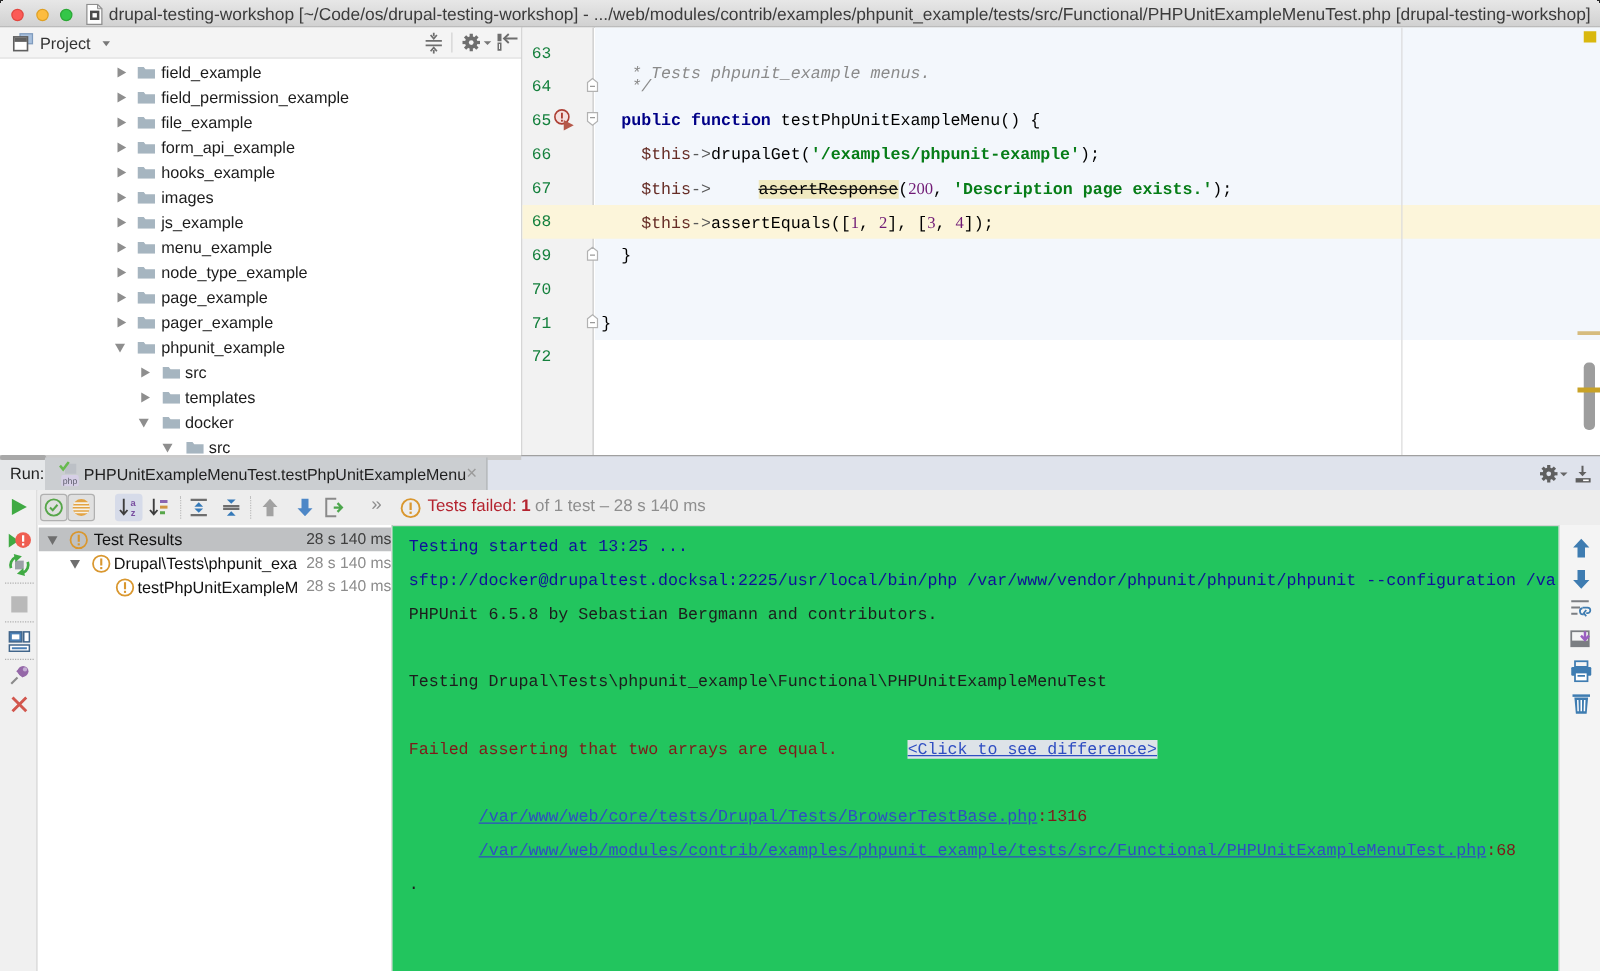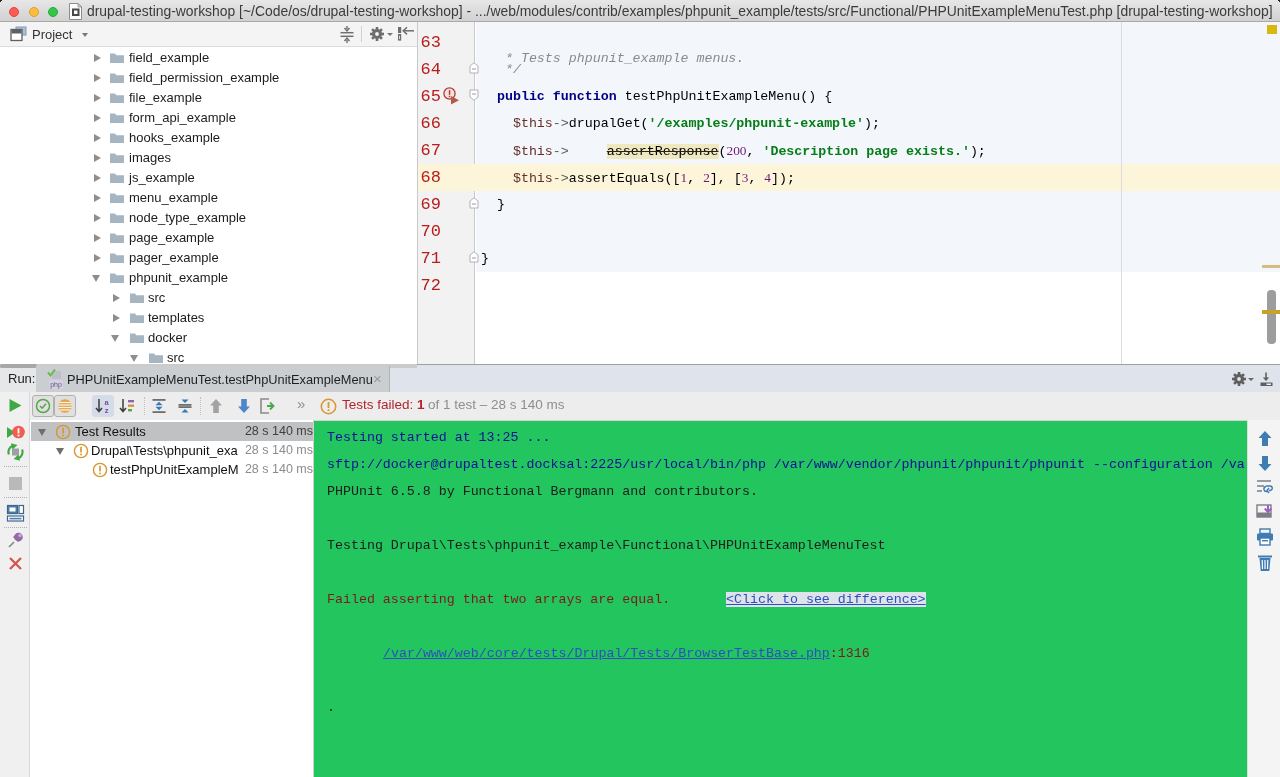--- a/index.html
+++ b/index.html
@@ -19,21 +19,21 @@
   .trow { position:absolute; height:20px; font-size:13px; color:#1c1c1c; }
   .tri-r { position:absolute; width:0; height:0; border-left:7px solid #8e8e8e; border-top:4.5px solid transparent; border-bottom:4.5px solid transparent; }
   .tri-d { position:absolute; width:0; height:0; border-top:7px solid #8e8e8e; border-left:4.5px solid transparent; border-right:4.5px solid transparent; }
   .folder { position:absolute; width:14px; height:11px; }
   
   #gutter { left:418px; top:22px; width:57px; height:343px; background:#f2f2f2; border-right:1px solid #c9c9c9; }
   #editor-blue { left:476px; top:22px; width:804px; height:250px; background:#f3f7fc; }
   #cur-line { left:418px; top:164px; width:862px; height:27px; background:#fcf5da; }
   #guide { left:1121px; top:22px; width:1px; height:343px; background:#dcdcdc; }
   .lnum { position:absolute; left:418px; width:23px; height:27px; line-height:27px; text-align:right;
-    font-family:"Liberation Mono", monospace; font-size:17px; color:#b91c1c; }
+    font-family:"Liberation Mono", monospace; font-size:13px; color:#15803d; }
   .cline { position:absolute; left:481px; height:27px; line-height:27px; font-family:"Liberation Mono", monospace;
     font-size:13.3px; color:#000; white-space:pre; }
   .cmt { color:#8a8a8a; font-style:italic; }
   .kw { color:#000087; font-weight:bold; }
   .str { color:#067d17; font-weight:bold; }
   .num { color:#701a75;font-family:Liberation Serif, serif; }
   .var { color:#662d26; }
   .arr { color:#5a5a5a; }
   .depr { background:#f0e9c0; }
   .strike { text-decoration:line-through; text-decoration-color:#222;margin-left:38px; }
@@ -446,24 +446,25 @@
         <rect x="7.6" y="11.3" width="1.8" height="1.8" fill="#d9972f"></rect>
       </svg>
     <span class="abs" style="left:79px; top:2px; width:136px; overflow:hidden; white-space:nowrap;">testPhpUnitExampleM</span>
     <span class="dur">28 s 140 ms</span>
   </div>
 </div>
 <div class="abs" id="tree-console-sep"></div>
 <div class="abs" id="console">
   <div class="conline sysout" style="top:3px;">Testing started at 13:25 ...</div>
   <div class="conline sysout" style="top:30px;">sftp://docker@drupaltest.docksal:2225/usr/local/bin/php /var/www/vendor/phpunit/phpunit/phpunit --configuration /va</div>
-  <div class="conline" style="top:57px;">PHPUnit 6.5.8 by Functional Bergmann and contributors.</div>
+  <div class="conline" style="top:57px;">PHPUnit 6.5.8 by Sebastian Bergmann and contributors.</div>
   <div class="conline" style="top:111px;">Testing Drupal\Tests\phpunit_example\Functional\PHPUnitExampleMenuTest</div>
   <div class="conline" style="top:165px;"><span class="err">Failed asserting that two arrays are equal. </span><span class="link" style="background:#dde3e8;">&lt;Click to see difference&gt;</span></div>
   <div class="conline" style="top:219px;"> <span class="link">/var/www/web/core/tests/Drupal/Tests/BrowserTestBase.php</span><span class="err">:1316</span></div>
+  <div class="conline" style="top:246px;"> <span class="link">/var/www/web/modules/contrib/examples/phpunit_example/tests/src/Functional/PHPUnitExampleMenuTest.php</span><span class="err">:68</span></div>
   <div class="conline" style="top:273px;">.</div>
 </div>
 <div class="abs" id="rtool">
   <svg class="abs" style="left:9px; top:10px;" width="16" height="17" viewBox="0 0 16 17">
     <path d="M8,1 L14.5,8 H11 V16 H5 V8 H1.5 z" fill="#3e7cb1"></path>
   </svg>
   <svg class="abs" style="left:9px; top:35px;" width="16" height="17" viewBox="0 0 16 17">
     <path d="M8,16 L14.5,9 H11 V1 H5 V9 H1.5 z" fill="#3e7cb1"></path>
   </svg>
   <svg class="abs" style="left:8px; top:58px;" width="18" height="18" viewBox="0 0 18 18">

